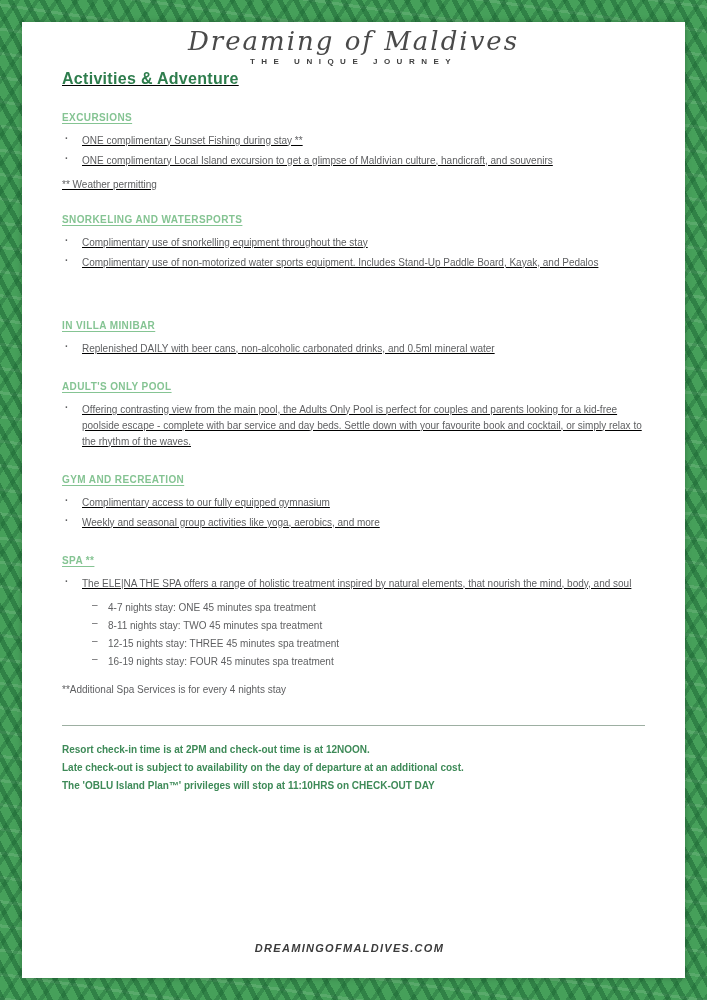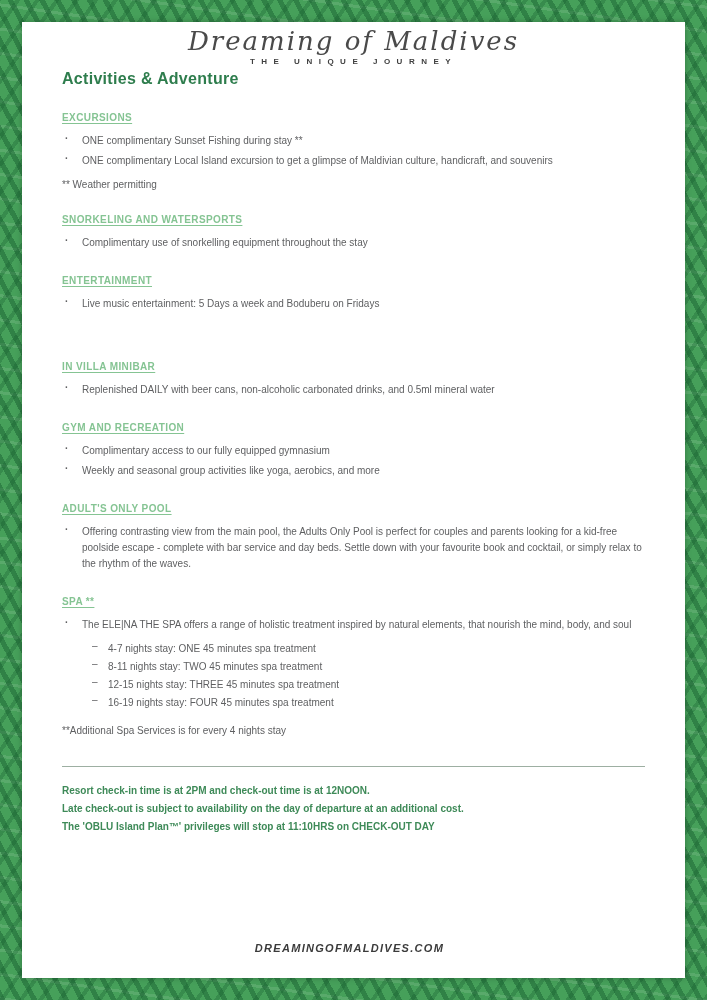--- a/index.html
+++ b/index.html
@@ -31,21 +31,21 @@
     font-family:"DejaVu Serif",serif;
     font-style:italic;font-weight:normal;
     font-size:26px;line-height:1.1;
     letter-spacing:2px;color:#4a4a4a;margin:0;
   }
   .logo-tagline{
     font-size:8px;font-weight:bold;letter-spacing:6.5px;
     color:#3f3f3f;margin-top:1px;
   }
   
-  .section{text-align:left;}
+  .section{text-align:left;text-decoration:underline;}
   .section + .section{margin-top:44px;}
   .section-title{
     font-size:16px;font-weight:bold;letter-spacing:.3px;
     color:#2E7D4D;margin:4px 0 0 0;
   }
   .group{margin-top:19px;}
   .group-heading{
     display:inline-block;
     font-size:10px;font-weight:bold;letter-spacing:.4px;
     color:#85C493;
@@ -116,67 +116,61 @@
     <div class="group-note">** Weather permitting</div>
   </div>
 
   <div class="group">
     <span class="group-heading">SNORKELING AND WATERSPORTS</span>
     <ul class="bullets">
   <li class="bullet">
     <span>Complimentary use of snorkelling equipment throughout the stay</span>
   </li>
 
-</ul>
-    
-  </div>
-
-  <div class="group">
-    <span class="group-heading">ENTERTAINMENT</span>
-    <ul class="bullets">
-  <li class="bullet">
-    <span>Live music entertainment: 5 Days a week and Boduberu on Fridays</span>
-  </li>
-</ul>
-    
-  </div>
+  <li class="bullet">
+    <span>Complimentary use of non-motorized water sports equipment. Includes Stand-Up Paddle Board, Kayak, and Pedalos</span>
+  </li>
+</ul>
+    
+  </div>
+
 </div>
   </div>
 
   <div class="section">
     <div>
   <div class="group">
     <span class="group-heading">IN VILLA MINIBAR</span>
     <ul class="bullets">
   <li class="bullet">
     <span>Replenished DAILY with beer cans, non-alcoholic carbonated drinks, and 0.5ml mineral water</span>
   </li>
 </ul>
     
   </div>
 
   <div class="group">
+    <span class="group-heading">ADULT'S ONLY POOL</span>
+    <ul class="bullets">
+  <li class="bullet">
+    <span>Offering contrasting view from the main pool, the Adults Only Pool is perfect for couples and parents looking for a kid-free poolside escape - complete with bar service and day beds. Settle down with your favourite book and cocktail, or simply relax to the rhythm of the waves.</span>
+  </li>
+</ul>
+    
+  </div>
+
+  <div class="group">
     <span class="group-heading">GYM AND RECREATION</span>
     <ul class="bullets">
   <li class="bullet">
     <span>Complimentary access to our fully equipped gymnasium</span>
   </li>
 
   <li class="bullet">
     <span>Weekly and seasonal group activities like yoga, aerobics, and more</span>
-  </li>
-</ul>
-    
-  </div>
-
-  <div class="group">
-    <span class="group-heading">ADULT'S ONLY POOL</span>
-    <ul class="bullets">
-  <li class="bullet">
-    <span>Offering contrasting view from the main pool, the Adults Only Pool is perfect for couples and parents looking for a kid-free poolside escape - complete with bar service and day beds. Settle down with your favourite book and cocktail, or simply relax to the rhythm of the waves.</span>
   </li>
 </ul>
     
   </div>
 
   <div class="group">
     <span class="group-heading">SPA **</span>
     <ul class="bullets">
   <li class="bullet">
     <span>The ELE|NA THE SPA offers a range of holistic treatment inspired by natural elements, that nourish the mind, body, and soul</span>

